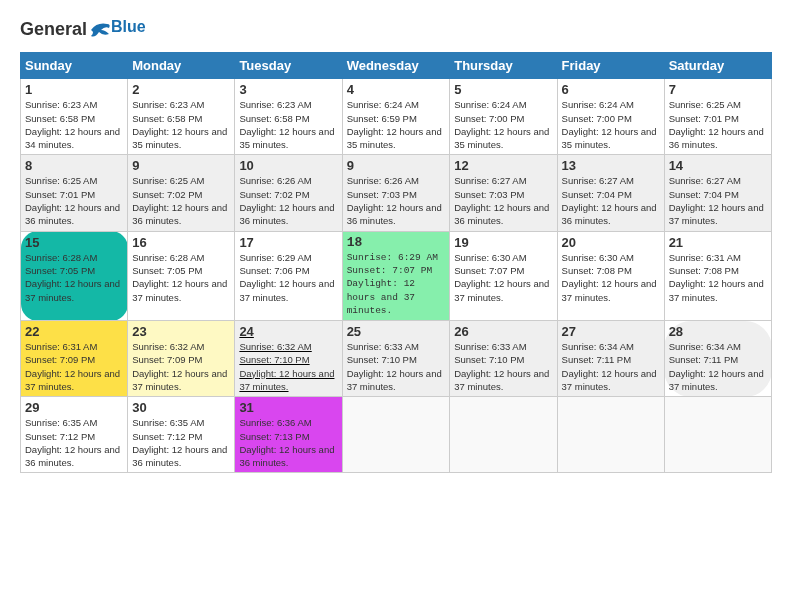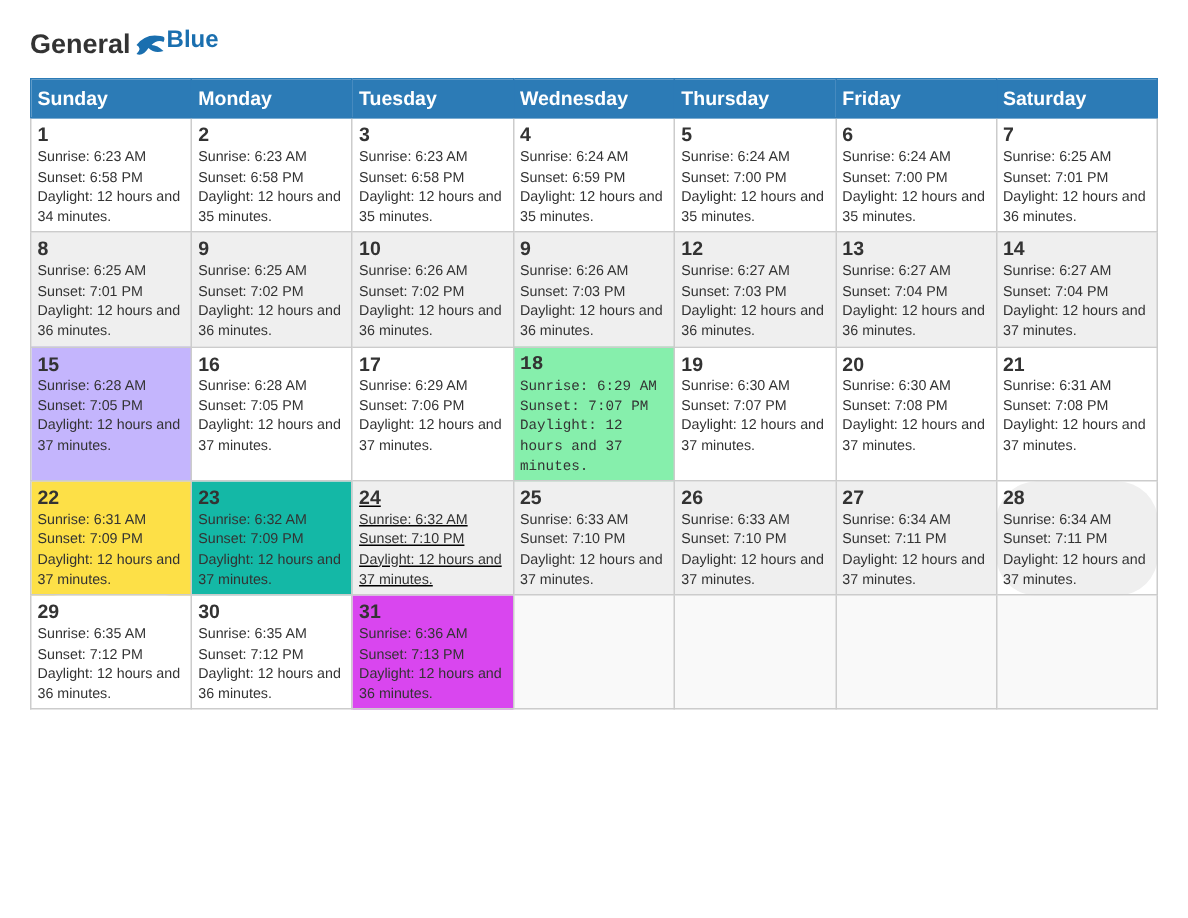--- a/index.html
+++ b/index.html
@@ -178,21 +178,21 @@
           <td style="background: rgb(239, 239, 239);">
             <span class="day-num">13</span>
             <div class="day-detail">Sunrise: 6:27 AM<br>Sunset: 7:04 PM<br>Daylight: 12 hours and 36 minutes.</div>
           </td>
           <td style="background: rgb(239, 239, 239);">
             <span class="day-num">14</span>
             <div class="day-detail">Sunrise: 6:27 AM<br>Sunset: 7:04 PM<br>Daylight: 12 hours and 37 minutes.</div>
           </td>
         </tr>
         <tr class="week-row">
-          <td style="background: #c4b5fd;">
+          <td style="background: #14b8a6; border-radius: 17px;">
             <span class="day-num">15</span>
             <div class="day-detail">Sunrise: 6:28 AM<br>Sunset: 7:05 PM<br>Daylight: 12 hours and 37 minutes.</div>
           </td>
           <td style="background: rgb(255, 255, 255);">
             <span class="day-num">16</span>
             <div class="day-detail">Sunrise: 6:28 AM<br>Sunset: 7:05 PM<br>Daylight: 12 hours and 37 minutes.</div>
           </td>
           <td style="background: rgb(255, 255, 255);">
             <span class="day-num">17</span>
             <div class="day-detail">Sunrise: 6:29 AM<br>Sunset: 7:06 PM<br>Daylight: 12 hours and 37 minutes.</div>
@@ -212,21 +212,21 @@
           <td style="background: rgb(255, 255, 255);">
             <span class="day-num">21</span>
             <div class="day-detail">Sunrise: 6:31 AM<br>Sunset: 7:08 PM<br>Daylight: 12 hours and 37 minutes.</div>
           </td>
         </tr>
         <tr class="week-row">
           <td style="background: #fde047;">
             <span class="day-num">22</span>
             <div class="day-detail">Sunrise: 6:31 AM<br>Sunset: 7:09 PM<br>Daylight: 12 hours and 37 minutes.</div>
           </td>
-          <td style="background: #14b8a6;">
+          <td style="background: #fef9c3;">
             <span class="day-num">23</span>
             <div class="day-detail">Sunrise: 6:32 AM<br>Sunset: 7:09 PM<br>Daylight: 12 hours and 37 minutes.</div>
           </td>
           <td style="background: rgb(239, 239, 239); text-decoration: underline;">
             <span class="day-num">24</span>
             <div class="day-detail">Sunrise: 6:32 AM<br>Sunset: 7:10 PM<br>Daylight: 12 hours and 37 minutes.</div>
           </td>
           <td style="background: rgb(239, 239, 239);">
             <span class="day-num">25</span>
             <div class="day-detail">Sunrise: 6:33 AM<br>Sunset: 7:10 PM<br>Daylight: 12 hours and 37 minutes.</div>

